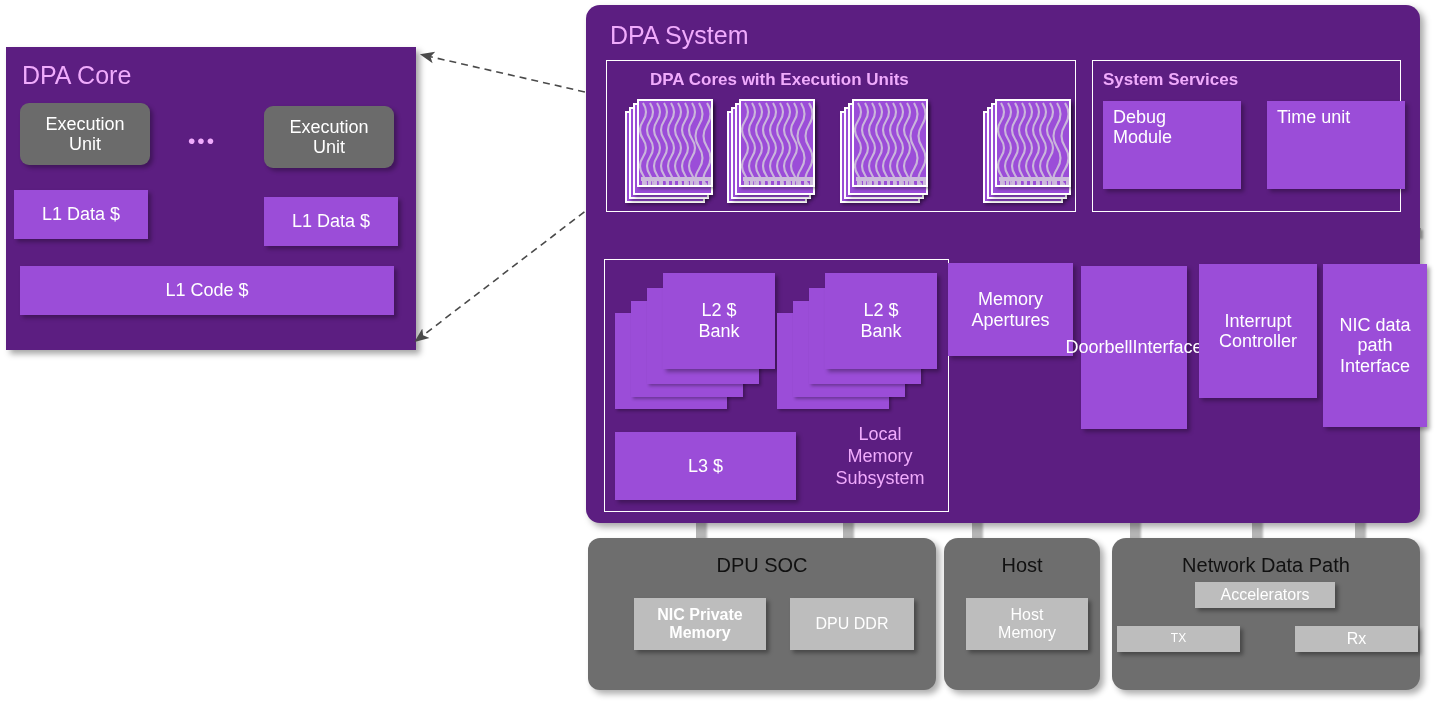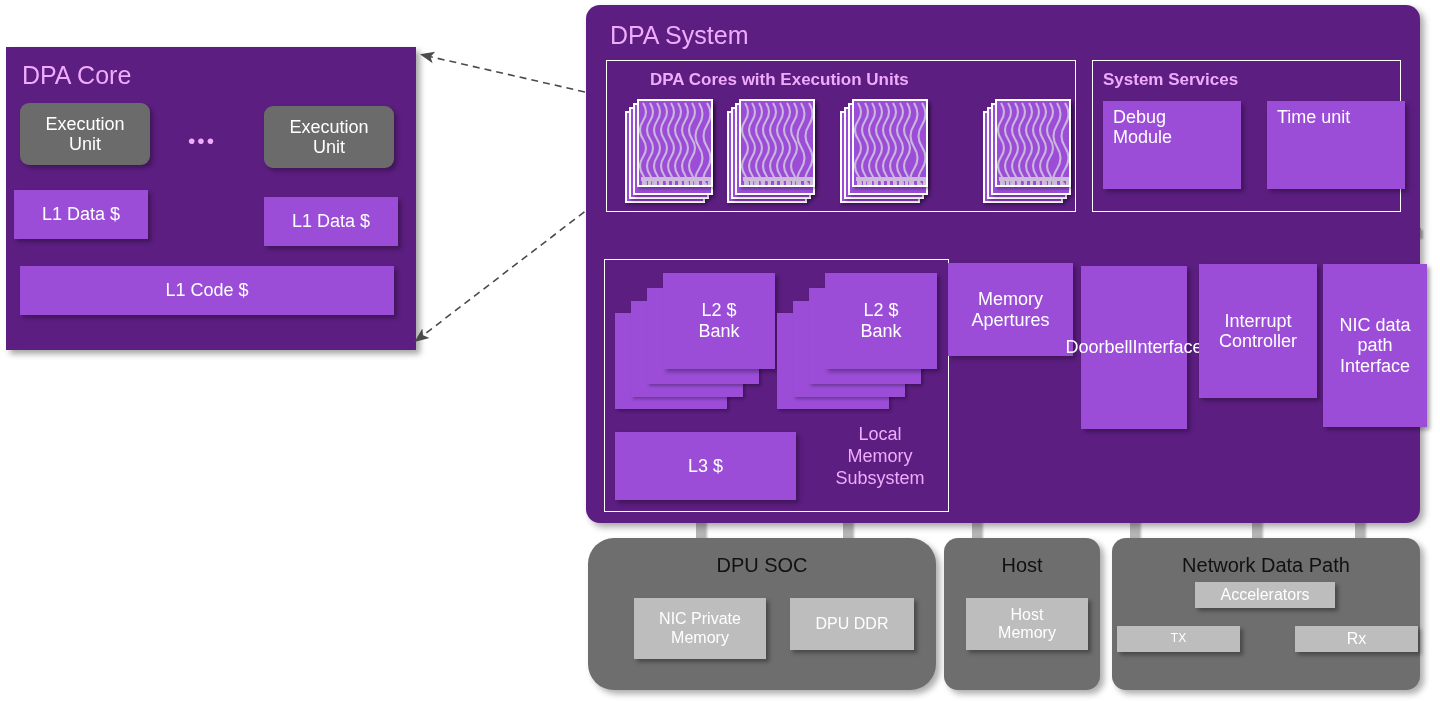--- a/index.html
+++ b/index.html
@@ -327,25 +327,25 @@
     <span>Controller</span>
   </div>
 
   <div class="abs chip" style="left:737px;top:259px;width:104px;height:163px;font-size:18px;flex-direction:column;">
     <span>NIC data</span>
     <span>path</span>
     <span>Interface</span>
   </div>
 </div>
 
-<div class="abs panel-gray" style="left:588px;top:538px;width:348px;height:152px;border-radius:26px;
+<div class="abs panel-gray" style="left:588px;top:538px;width:348px;height:152px;border-radius:12px;
             box-shadow:4px 4px 6px rgba(0,0,0,.32);z-index:3;">
   <div class="abs ttl-dark" style="left:0;top:16px;width:100%;text-align:center;font-size:20px;">DPU SOC</div>
 
-  <div class="abs chip-lgray" style="left:46px;top:60px;width:132px;height:61px;font-size:16px;flex-direction:column;">
+  <div class="abs chip-lgray" style="left:46px;top:60px;width:132px;height:52px;font-size:16px;flex-direction:column;font-weight:bold;">
     <span>NIC Private</span>
     <span>Memory</span>
   </div>
 
   <div class="abs chip-lgray" style="left:202px;top:60px;width:124px;height:52px;font-size:16px;">DPU DDR</div>
 </div>
 
 <div class="abs panel-gray" style="left:944px;top:538px;width:156px;height:152px;border-radius:14px;
             box-shadow:4px 4px 6px rgba(0,0,0,.32);z-index:3;">
   <div class="abs ttl-dark" style="left:0;top:16px;width:100%;text-align:center;font-size:20px;">Host</div>

